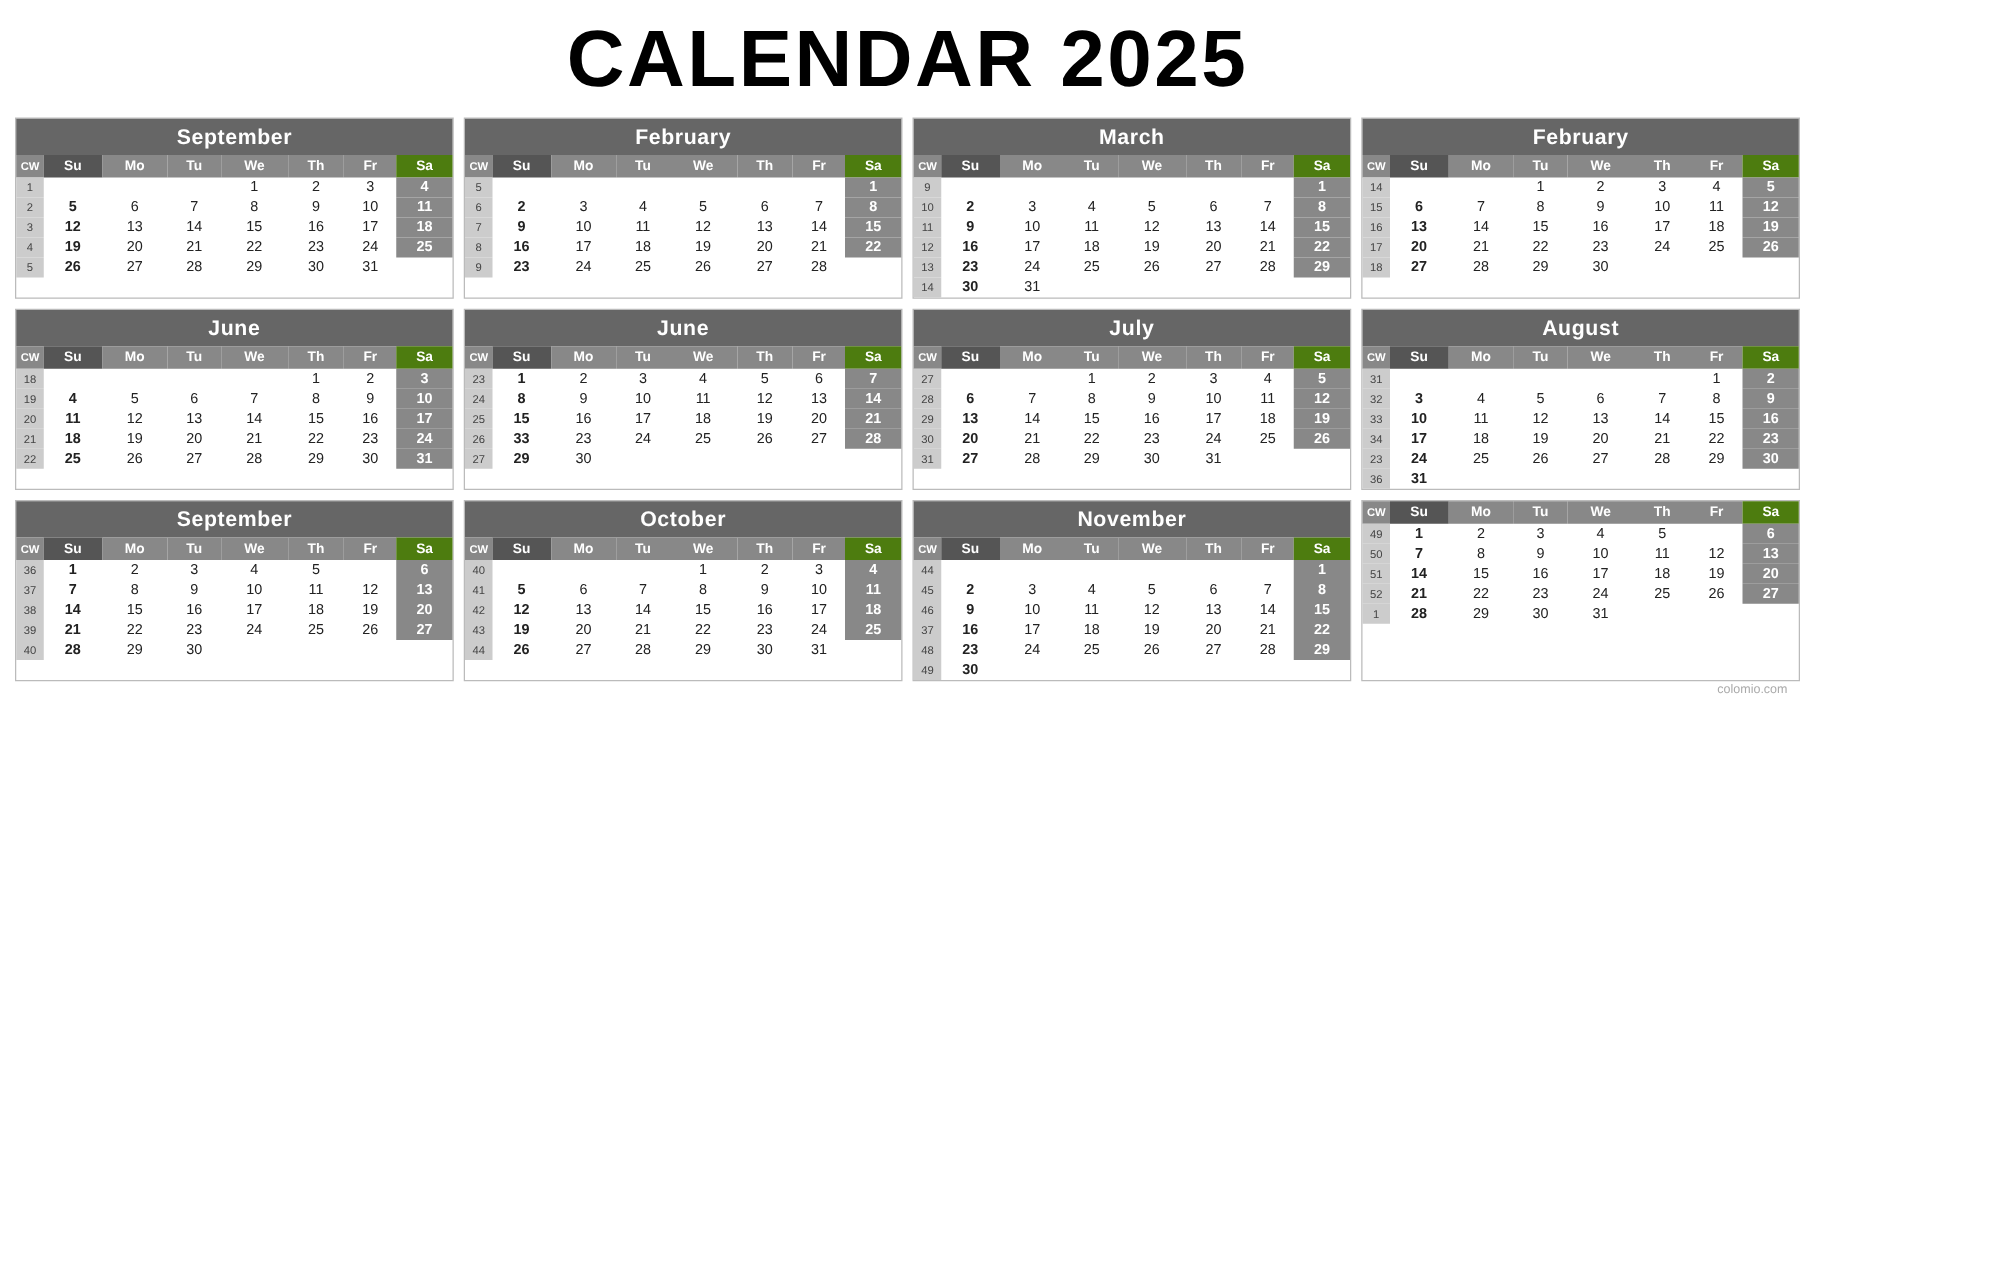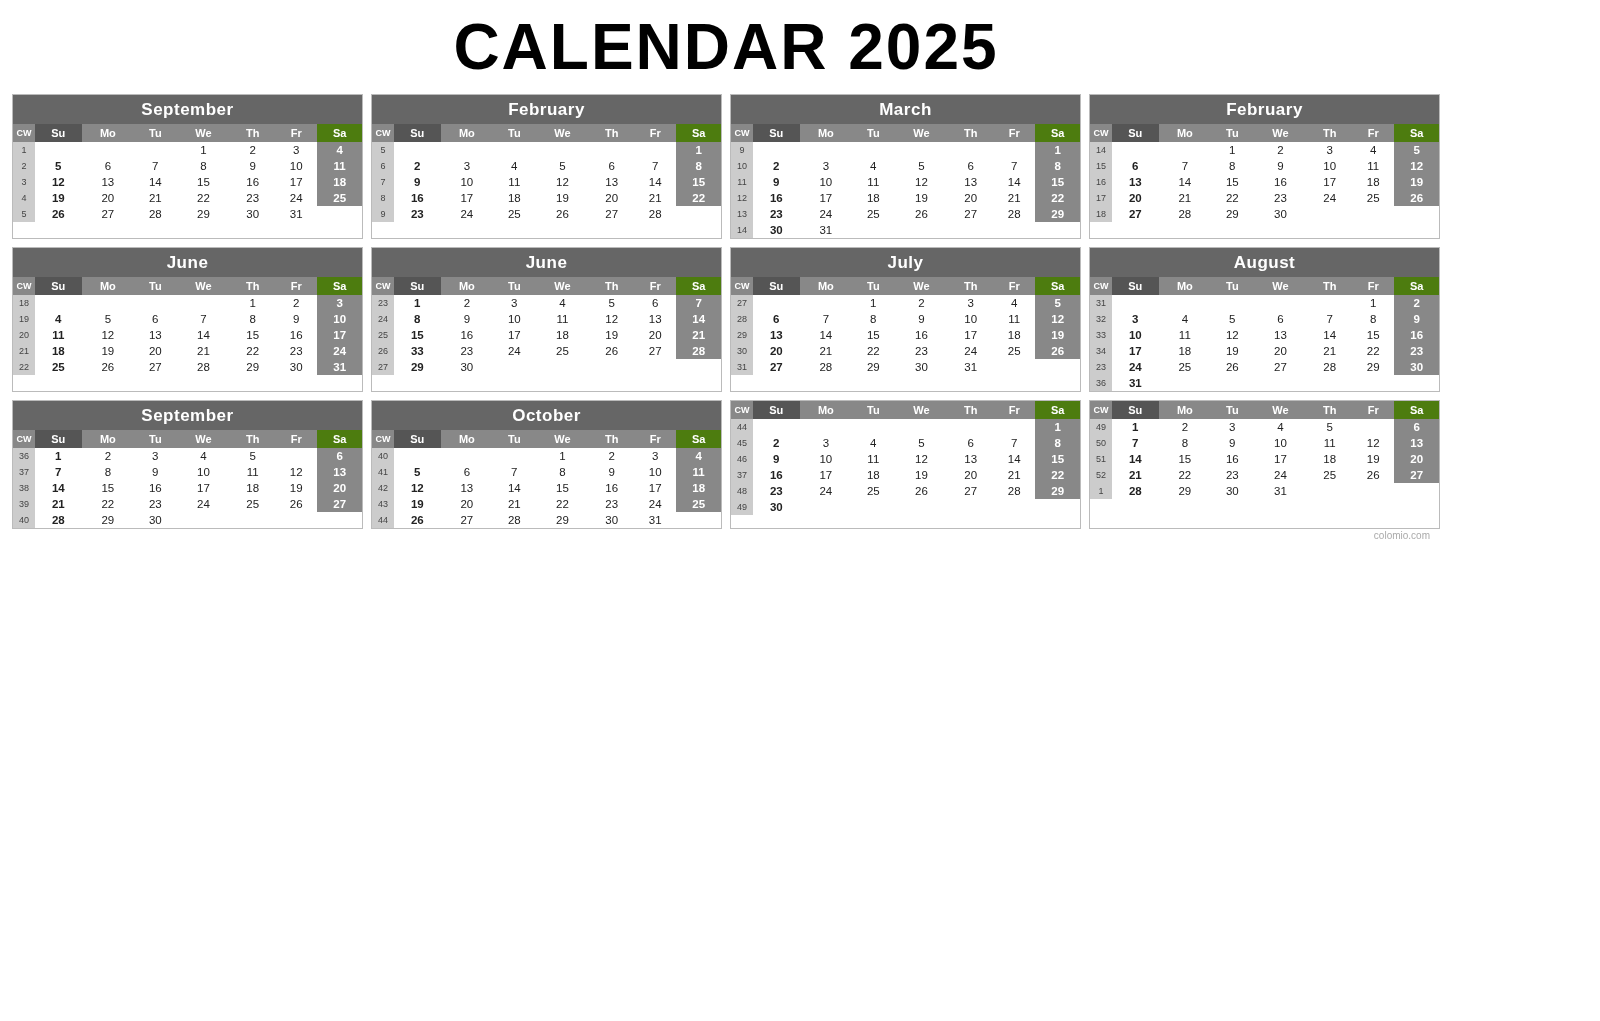--- a/index.html
+++ b/index.html
@@ -810,20 +810,21 @@
               <td>28</td>
               <td>29</td>
               <td>30</td>
               <td>31</td>
               <td class="empty"></td>
             </tr>
           </tbody>
         </table>
       </div>
       <div class="month-block">
+        <div class="month-title">November</div>
         <table class="month-table">
           <thead>
             <tr>
               <th class="cw-th">CW</th>
               <th class="su-th">Su</th>
               <th>Mo</th>
               <th>Tu</th>
               <th>We</th>
               <th>Th</th>
               <th>Fr</th>

